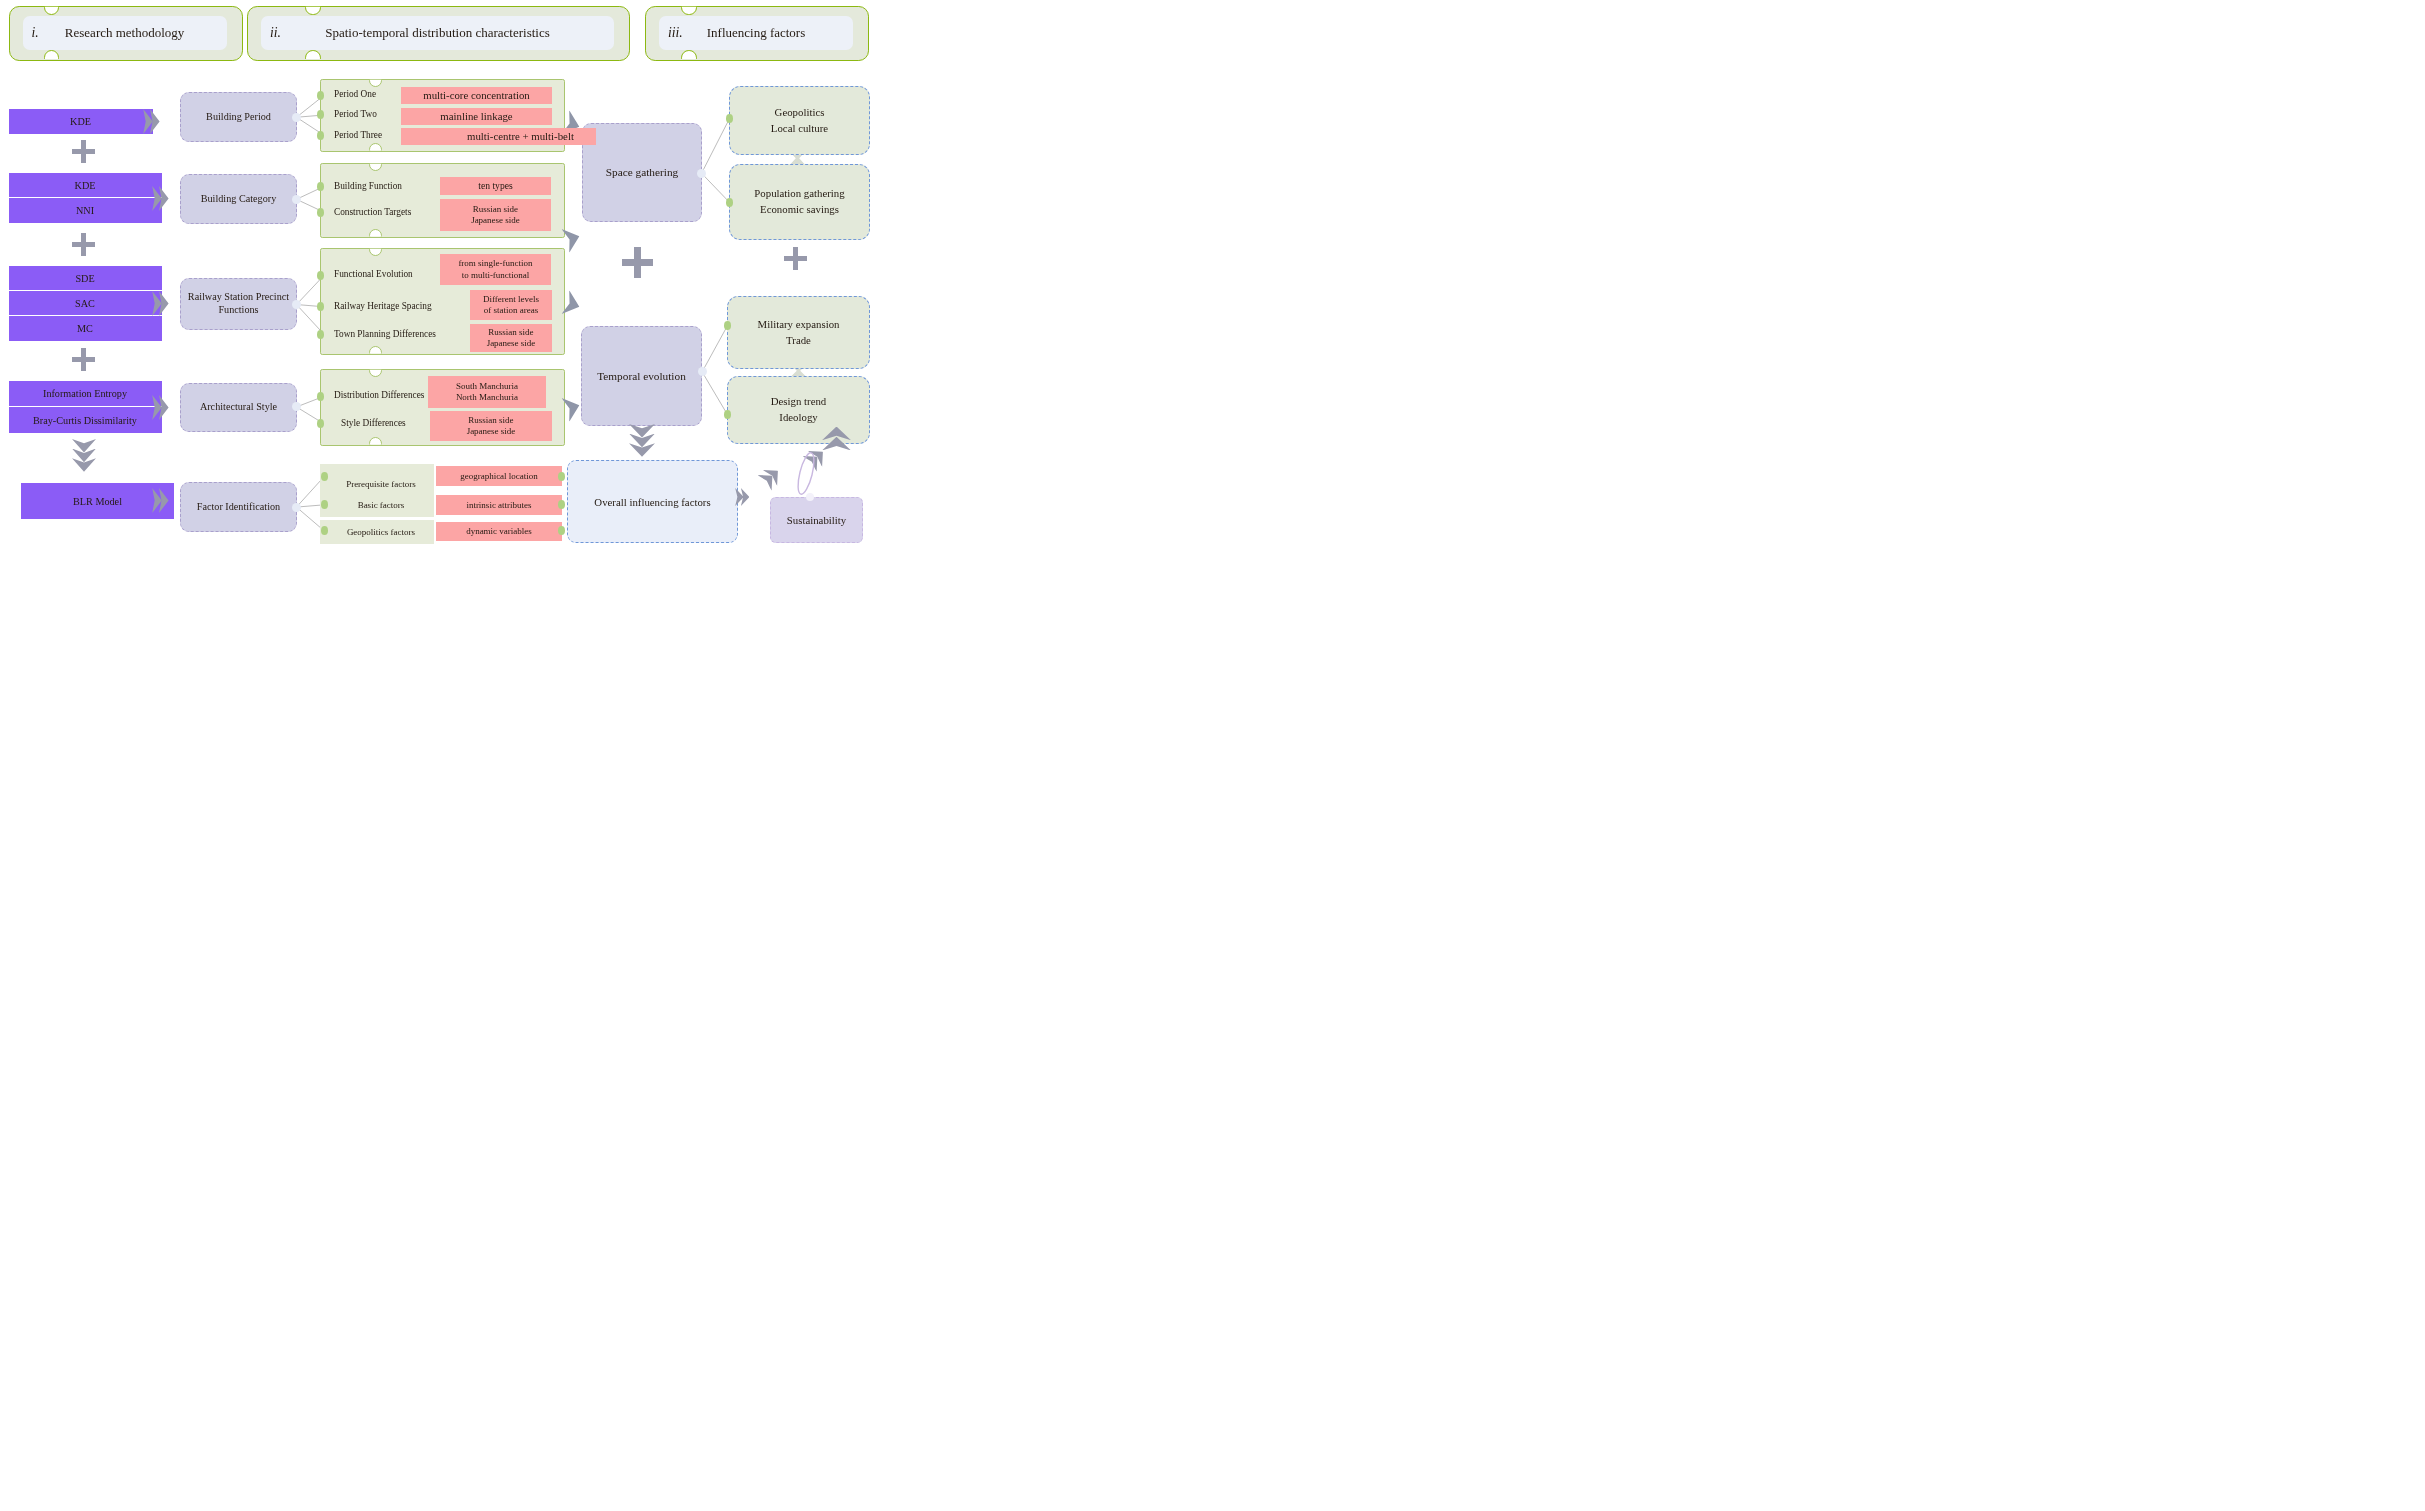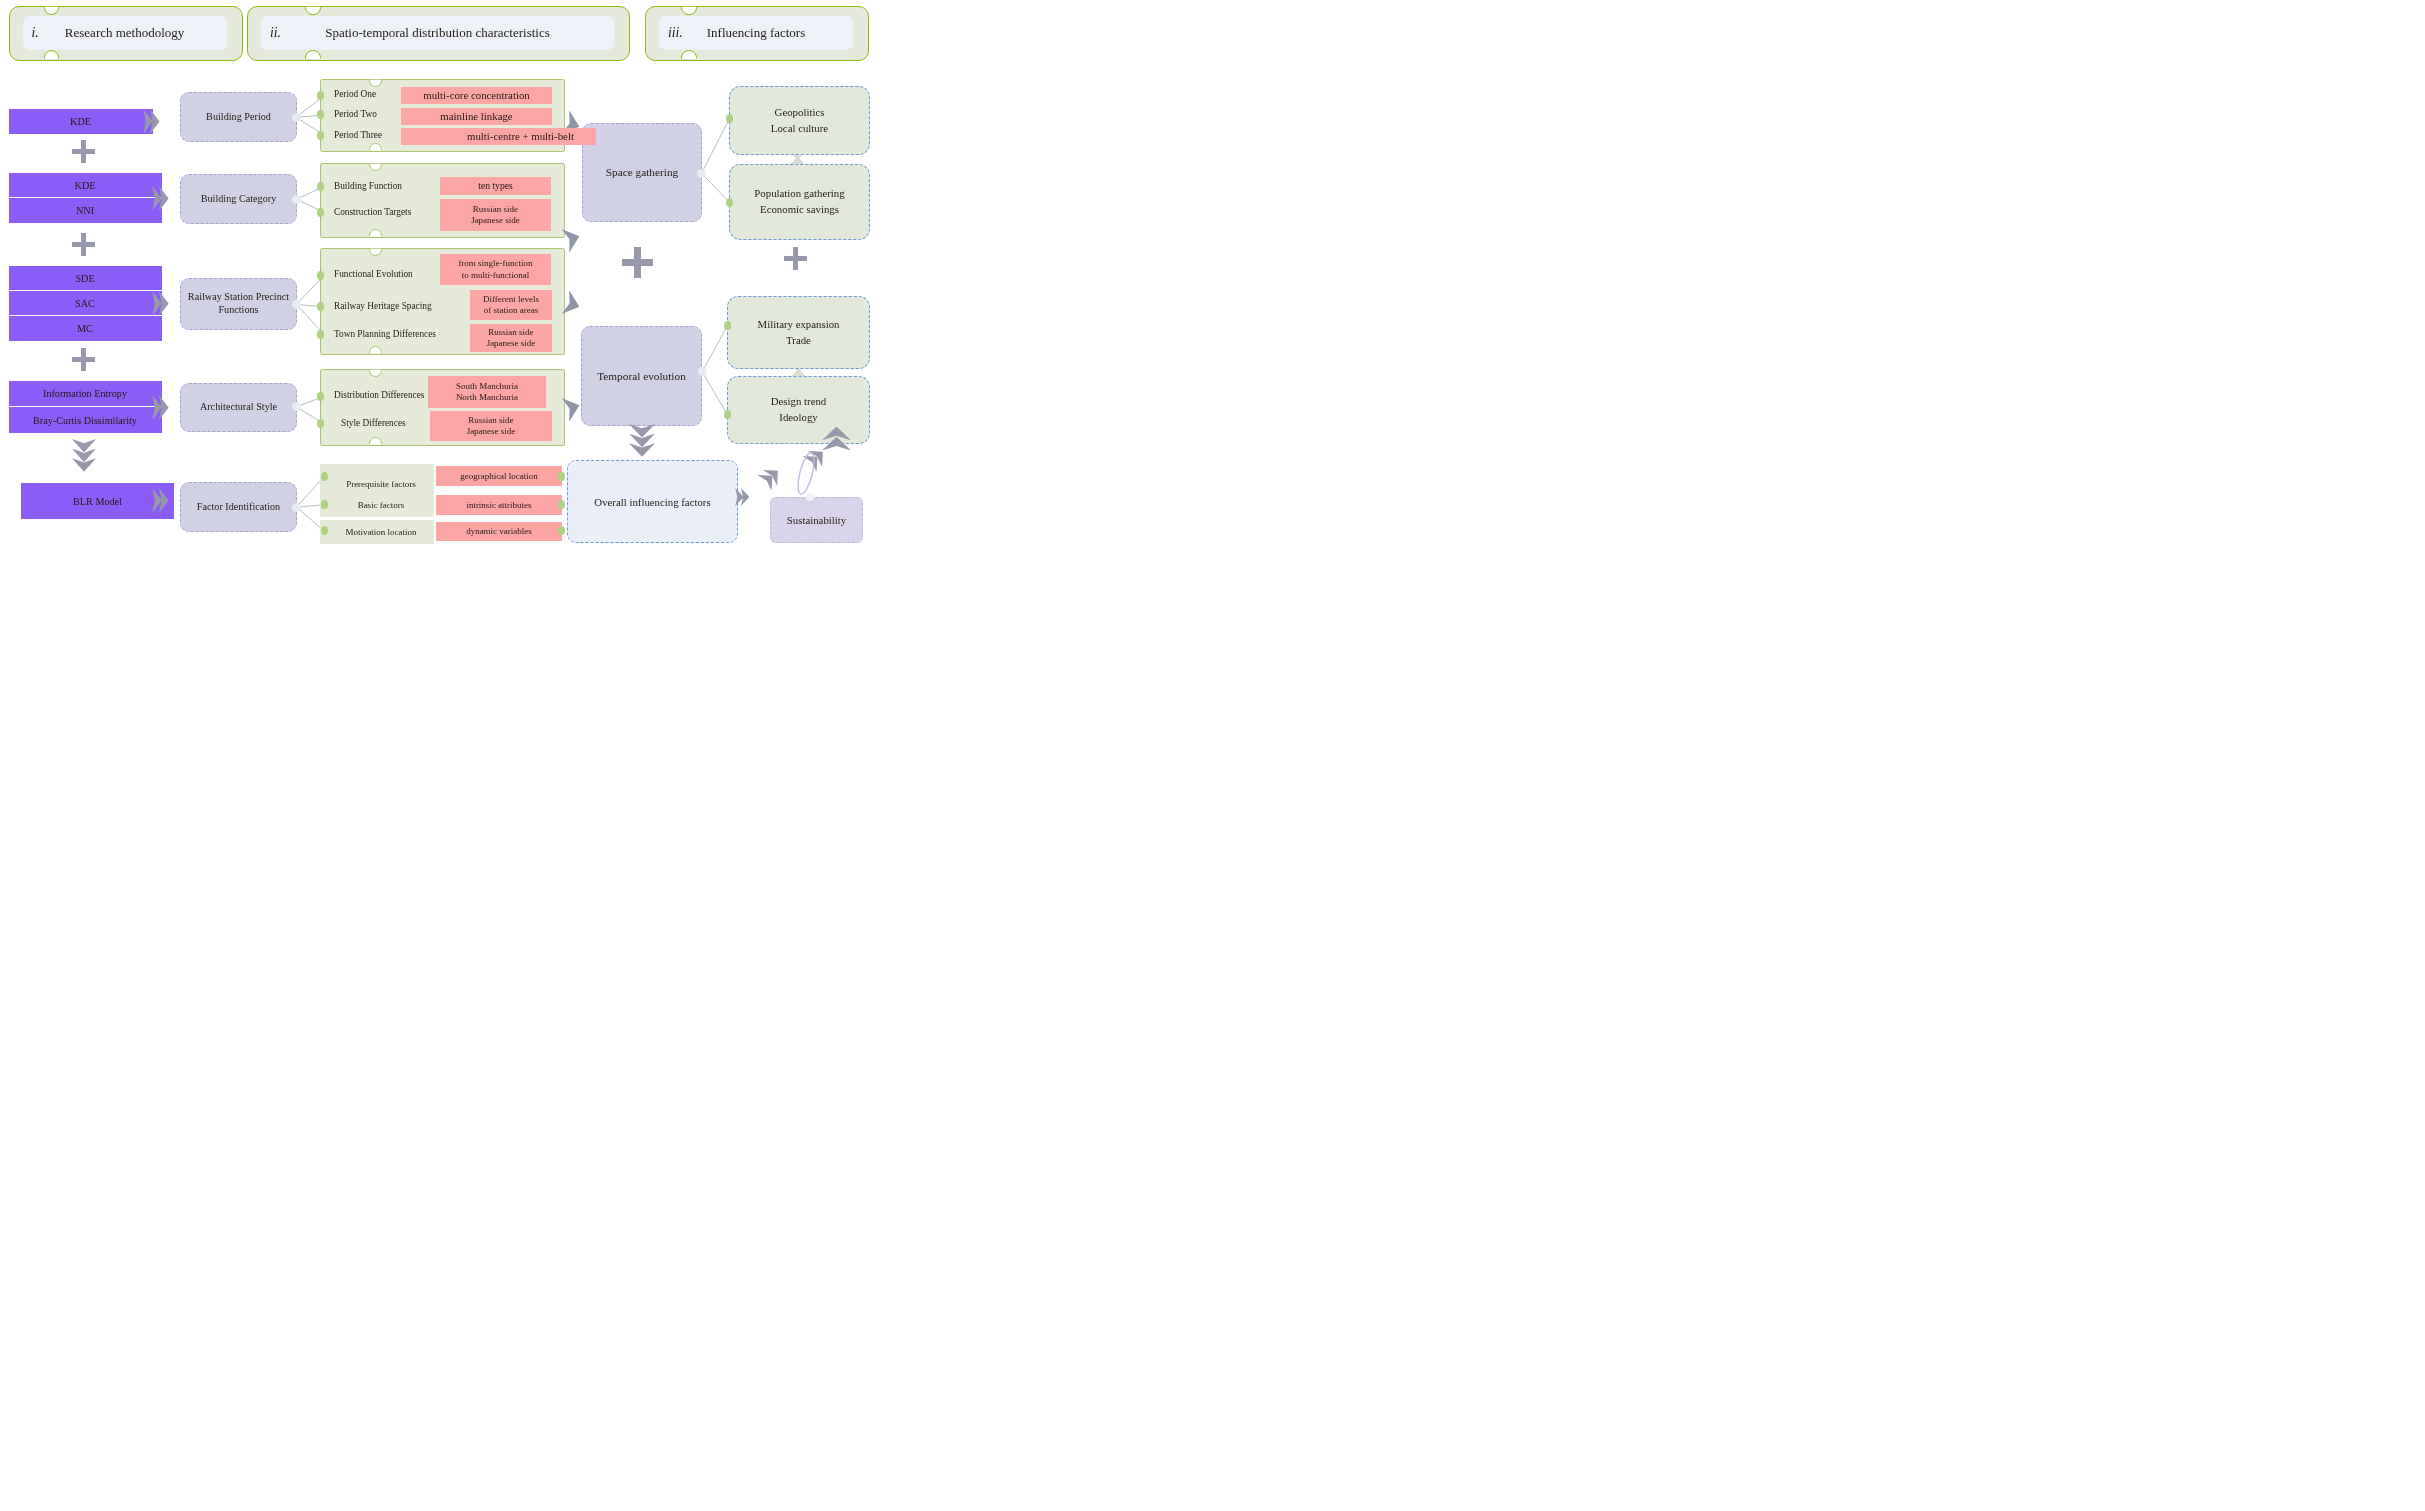--- a/index.html
+++ b/index.html
@@ -248,21 +248,21 @@
   <div class="fbar" style="left:320px;top:464px;width:114px;height:39px;">Prerequisite factors</div>
   <div class="dot" style="left:321px;top:472px;"></div>
   <div class="vbar" style="left:436px;top:466px;width:126px;height:20.4px;">geographical location</div>
   <div class="dot" style="left:558px;top:472px;"></div>
 
   <div class="fbar" style="left:320px;top:492px;width:114px;height:25px;">Basic factors</div>
   <div class="dot" style="left:321px;top:500px;"></div>
   <div class="vbar" style="left:436px;top:495px;width:126px;height:20.4px;">intrinsic attributes</div>
   <div class="dot" style="left:558px;top:500px;"></div>
 
-  <div class="fbar" style="left:320px;top:520px;width:114px;height:24px;">Motivation location</div>
+  <div class="fbar" style="left:320px;top:520px;width:114px;height:24px;">Geopolitics factors</div>
   <div class="dot" style="left:321px;top:526px;"></div>
   <div class="vbar" style="left:436px;top:522px;width:126px;height:19px;">dynamic variables</div>
   <div class="dot" style="left:558px;top:526px;"></div>
 
   <div class="pennant" style="left:565px;top:112px;transform:rotate(18deg);"></div>
   <div class="pennant" style="left:565px;top:226px;transform:rotate(-18deg);"></div>
   <div class="pennant" style="left:565px;top:292px;transform:rotate(18deg);"></div>
   <div class="pennant" style="left:565px;top:395px;transform:rotate(-18deg);"></div>
 
   <div class="pbox" style="left:582px;top:123px;width:120px;height:99px;font-size:11.3px;border-width:1.7px;">Space gathering</div>

